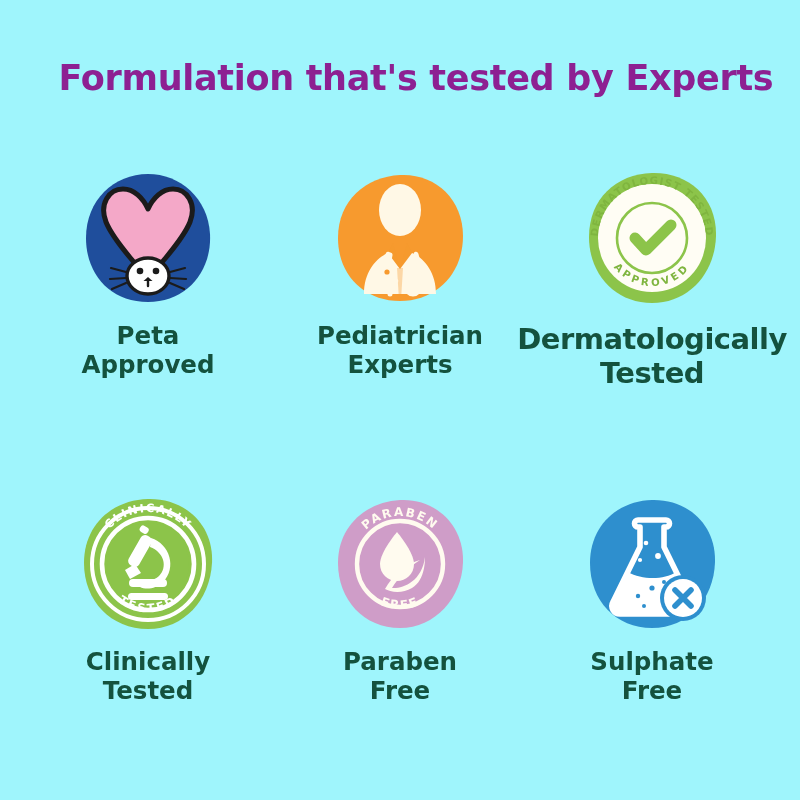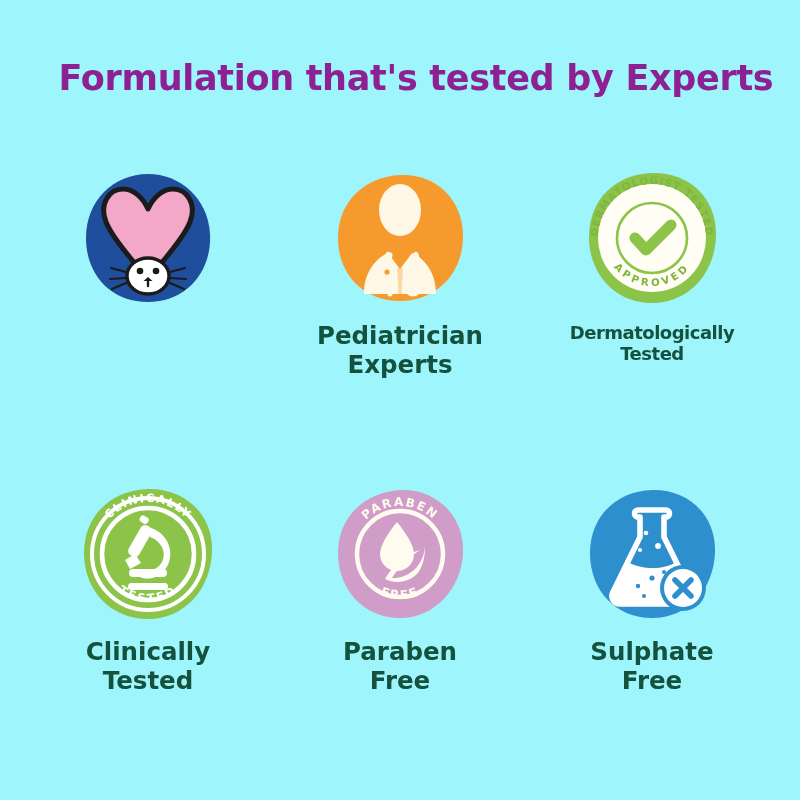--- a/index.html
+++ b/index.html
@@ -71,21 +71,21 @@
     margin-top: 14px;
     text-align: center;
     font-family: "DejaVu Sans", sans-serif;
     font-weight: bold;
     font-size: 24.5px;
     line-height: 1.18;
     color: #14523E;
     white-space: pre-line;
   }
   .badge-label.wide {
-    font-size: 18px;
+    font-size: 29px;
     letter-spacing: -0.5px;
   }
 </style>
 </head>
 <body style="background: rgb(159, 245, 252);">
 
 <div id="page">
 
   <div id="page-title">Formulation that's tested by Experts</div>
 
@@ -106,20 +106,22 @@
             <g stroke="#1b1b1b" stroke-width="2.2" stroke-linecap="round">
               <path d="M48 104 L33 100"></path>
               <path d="M48 110 L32 111"></path>
               <path d="M48 115 L34 121"></path>
               <path d="M92 104 L107 100"></path>
               <path d="M92 110 L108 111"></path>
               <path d="M92 115 L106 121"></path>
             </g>
           </svg>
         </div>
+        <div class="badge-label">Peta
+Approved</div>
       </div>
 
       <div class="badge-cell">
         <div class="badge-art">
           <svg viewBox="0 0 140 140">
             <path d="M70 7 C104 5 133 30 133 68 C133 106 106 133 70 133 C34 133 8 107 8 70 C8 32 36 9 70 7 Z" fill="#F79A2E"></path>
             <ellipse cx="70" cy="42" rx="21" ry="26" fill="#FFF8E6"></ellipse>
             <path d="M34 126 C34 104 46 90 58 85 L70 101 L82 85 C94 90 106 104 106 126 Z" fill="#FFF8E6"></path>
             <path d="M58 85 L70 101 L63 75 Z" fill="#F79A2E" opacity="0.22"></path>
             <path d="M82 85 L70 101 L77 75 Z" fill="#F79A2E" opacity="0.22"></path>

